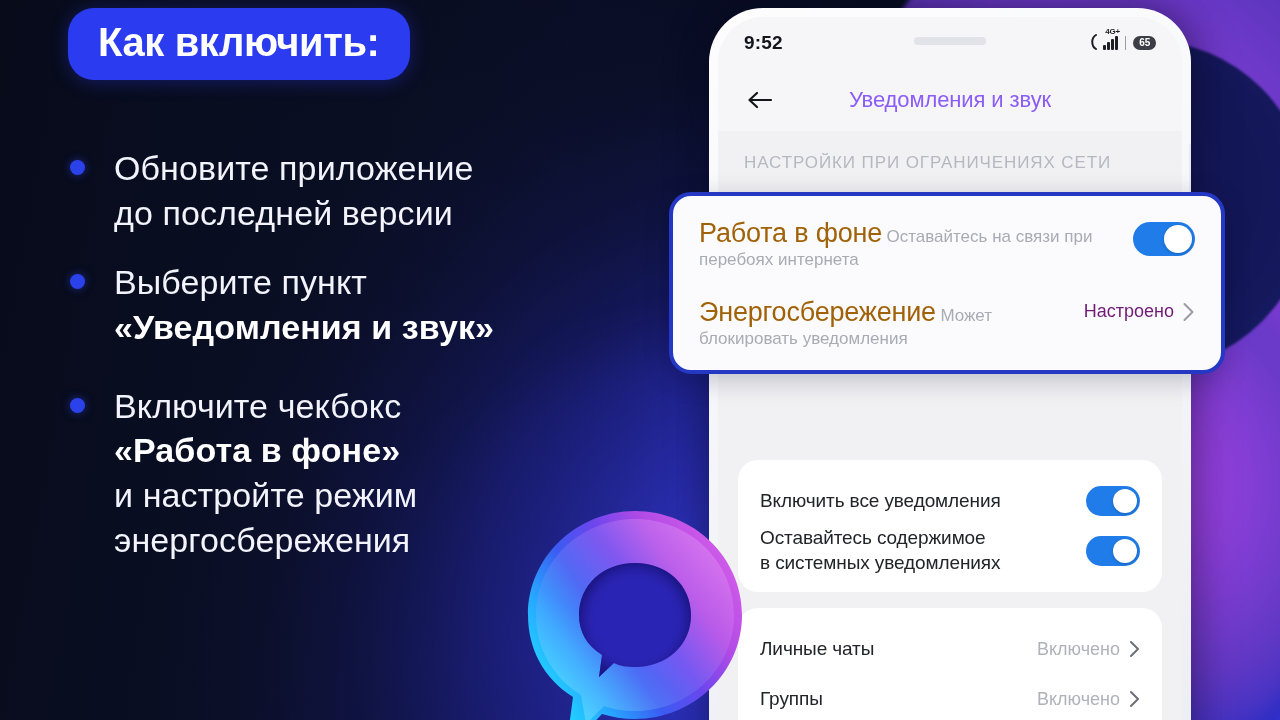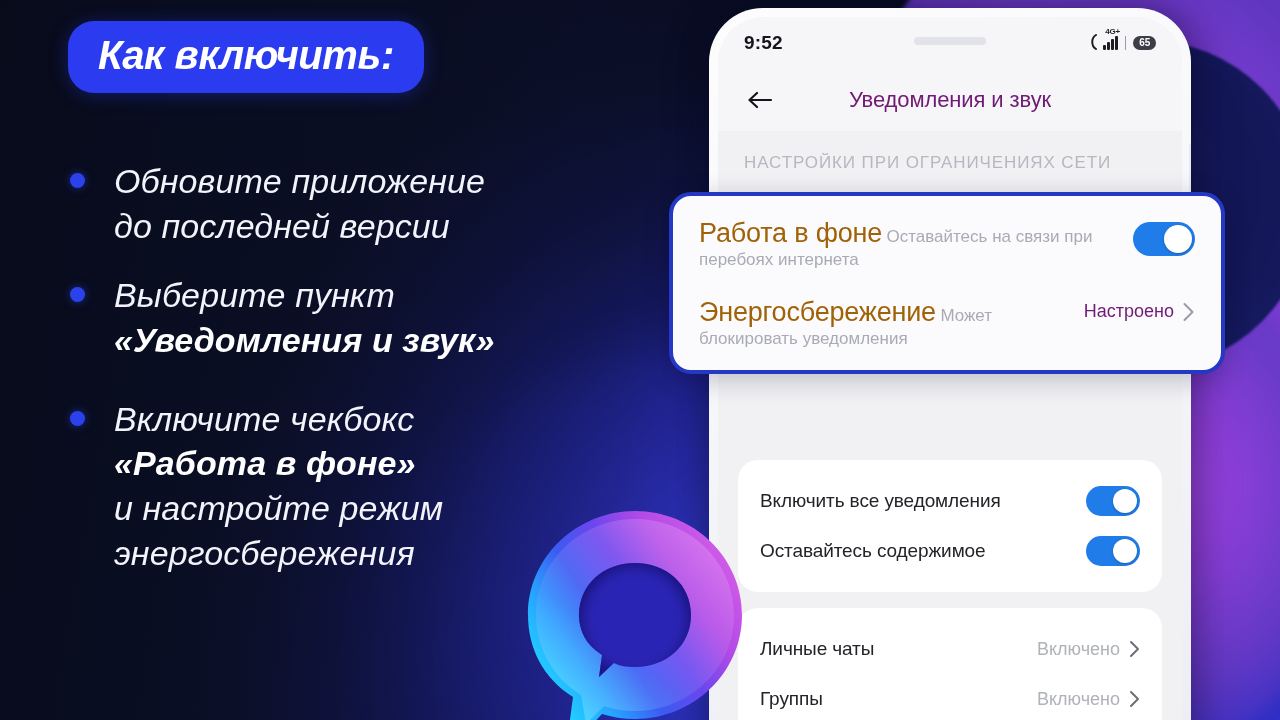--- a/index.html
+++ b/index.html
@@ -70,25 +70,24 @@
     width: 760px;
     height: 620px;
     border-radius: 50%;
     background: radial-gradient(circle at 50% 45%, rgba(68,78,240,0.55) 0%, rgba(52,56,216,0.35) 45%, rgba(40,44,180,0) 80%);
     filter: blur(24px);
   }
 
   
   .left-col {
     position: absolute;
-    left: 0; top: 13px;
+    left: 0; top: 0;
     width: 660px;
     height: 592px;
     z-index: 6;
-    font-style: italic;
   }
 
   .title-banner {
     position: absolute;
     left: 68px;
     top: 8px;
     background: #2b3cf0;
     border-radius: 26px;
     padding: 14px 30px 18px 30px;
     box-shadow: 0 2px 18px rgba(40,58,240,0.35);
@@ -253,21 +252,21 @@
     width: 44px;
     display: flex;
     align-items: center;
     justify-content: center;
     color: #15161c;
   }
   .app-title {
     flex: 1;
     text-align: center;
     font-size: 22px;
-    color: #701a75;
+    color: #8b5cf6;
     padding-right: 44px;
     letter-spacing: -0.1px;
   }
 
   .section-label {
     font-size: 17px;
     color: #b6b8c0;
     letter-spacing: 0.9px;
     padding: 22px 26px 12px 26px;
     background: #f1f1f4;
@@ -510,20 +509,21 @@
         <div class="card">
           <div class="row">
             <span class="row-label">Включить все уведомления</span>
             <span class="toggle sm">
                 <span class="knob"></span>
               </span>
           </div>
           <div class="row">
             <span class="row-label">
               <span>Оставайтесь содержимое</span><br>
+              <span>в системных уведомлениях</span>
             </span>
             <span class="toggle sm">
                 <span class="knob"></span>
               </span>
           </div>
         </div>
 
         <div class="card">
           <div class="row">
             <span class="row-label">Личные чаты</span>

